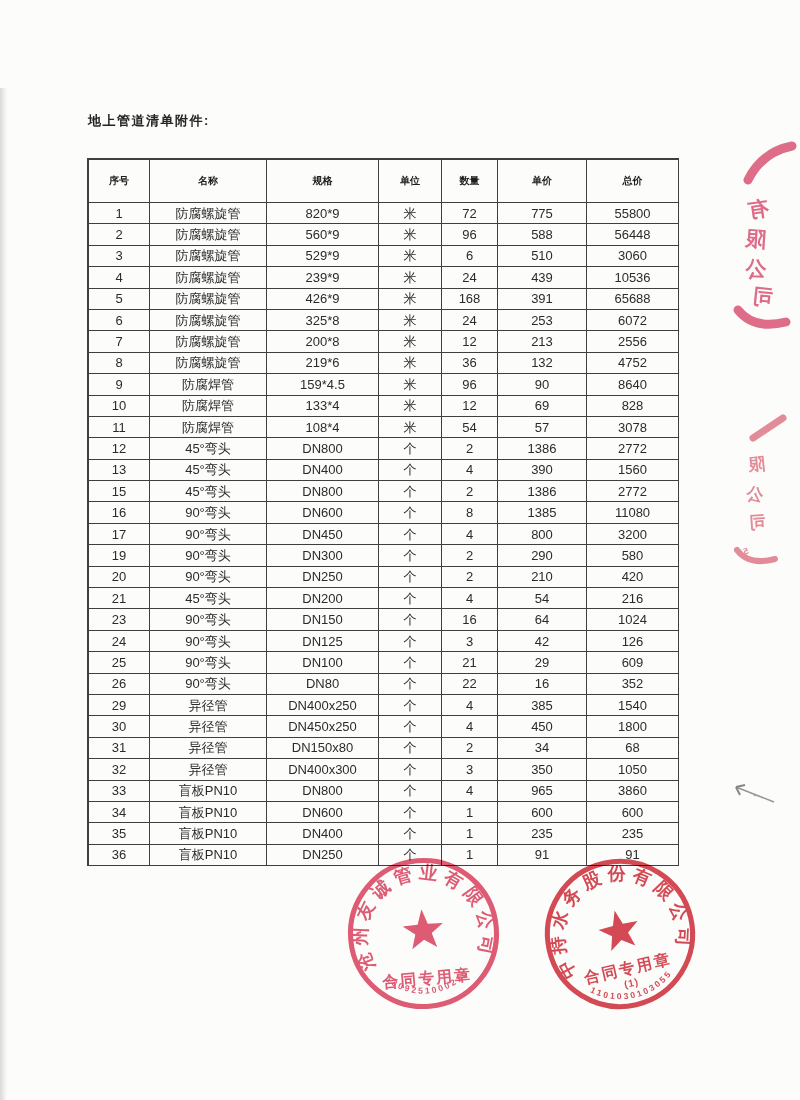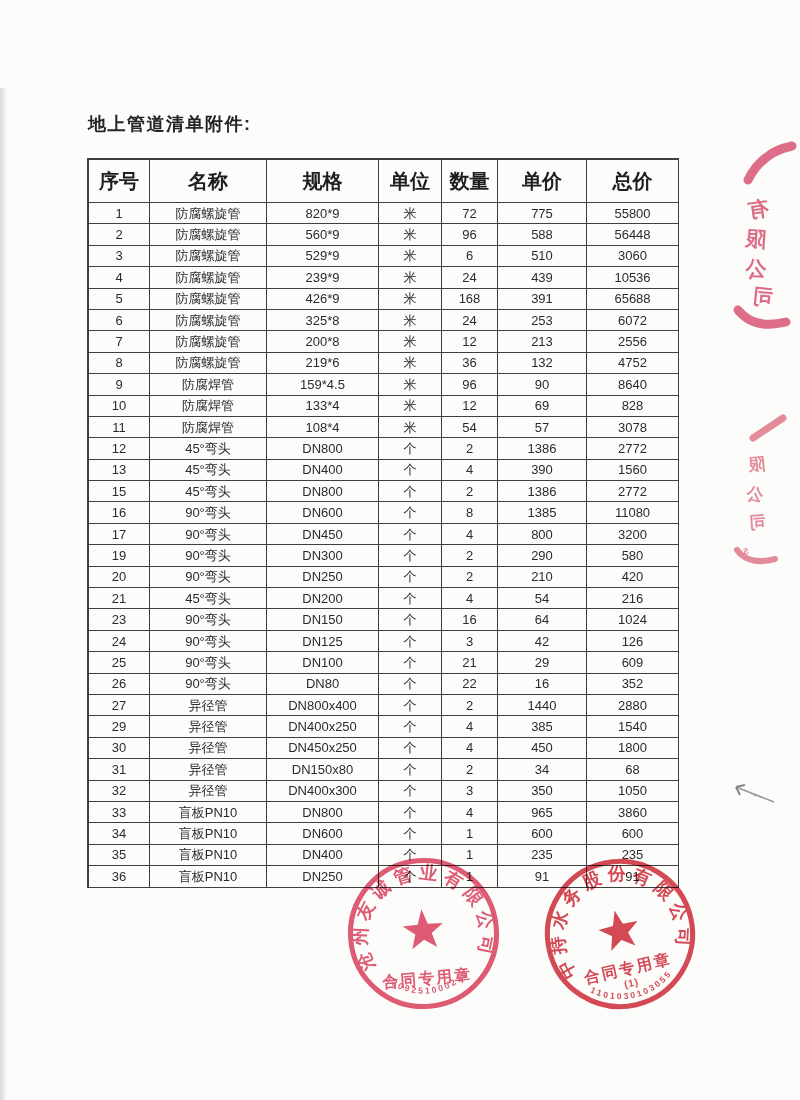--- a/index.html
+++ b/index.html
@@ -1,27 +1,27 @@
 <!DOCTYPE html>
 <html><head>
 <meta charset="utf-8">
 <style>
   html,body{margin:0;padding:0;}
   body{width:800px;height:1100px;background:#ffffff;font-family:"Liberation Sans","DejaVu Sans",sans-serif;}
   .page{position:relative;width:800px;height:1100px;background:#fcfcfb;overflow:hidden;}
   .edge-left{position:absolute;left:0;top:88px;width:7px;height:1012px;
     background:linear-gradient(to right,rgba(175,175,170,.45),rgba(220,220,215,0));}
-  .title{position:absolute;left:88px;top:112px;margin:0;font-size:18px;font-weight:600;
+  .title{position:absolute;left:88px;top:112px;margin:0;font-size:13px;font-weight:600;
     color:#242424;letter-spacing:1.5px;}
   table.pipe{position:absolute;left:87px;top:158px;width:590px;border-collapse:separate;
     border-spacing:0;table-layout:fixed;border-top:2px solid #3f3f3f;border-left:2px solid #3f3f3f;}
   table.pipe th,table.pipe td{border-right:1.5px solid #3f3f3f;border-bottom:1.7px solid #3f3f3f;
     text-align:center;vertical-align:middle;box-sizing:border-box;overflow:hidden;
     white-space:nowrap;color:#2b2b2b;padding:0;}
-  table.pipe th{height:43px;font-size:20px;font-weight:bold;color:#1e1e1e;text-align:center;}
+  table.pipe th{height:43px;font-size:10px;font-weight:bold;color:#1e1e1e;text-align:center;}
   table.pipe td{height:21.4px;font-size:13px;line-height:1;}
   .stamp{position:absolute;mix-blend-mode:multiply;}
   .stamp-left{left:345px;top:855px;width:157px;height:157px;transform:rotate(-5deg);opacity:.88;}
   .stamp-right{left:542px;top:856px;width:156px;height:156px;transform:rotate(-13deg);opacity:.9;}
   .sc{fill:none;stroke-width:6.5;}
   .stamp text{font-family:"Liberation Sans","DejaVu Sans",sans-serif;font-weight:bold;}
   .company{font-size:23px;letter-spacing:7px;}
   .slabel{font-size:20px;letter-spacing:3px;text-anchor:middle;}
   .ssub{font-size:13px;letter-spacing:1px;text-anchor:middle;}
   .serial{font-size:11px;letter-spacing:3px;}
@@ -261,29 +261,20 @@
         <tr>
           <td>26</td>
           <td>90°弯头</td>
           <td>DN80</td>
           <td>个</td>
           <td>22</td>
           <td>16</td>
           <td>352</td>
         </tr>
         <tr>
-          <td>27</td>
-          <td>异径管</td>
-          <td>DN800x400</td>
-          <td>个</td>
-          <td>2</td>
-          <td>1440</td>
-          <td>2880</td>
-        </tr>
-        <tr>
           <td>29</td>
           <td>异径管</td>
           <td>DN400x250</td>
           <td>个</td>
           <td>4</td>
           <td>385</td>
           <td>1540</td>
         </tr>
         <tr>
           <td>30</td>

